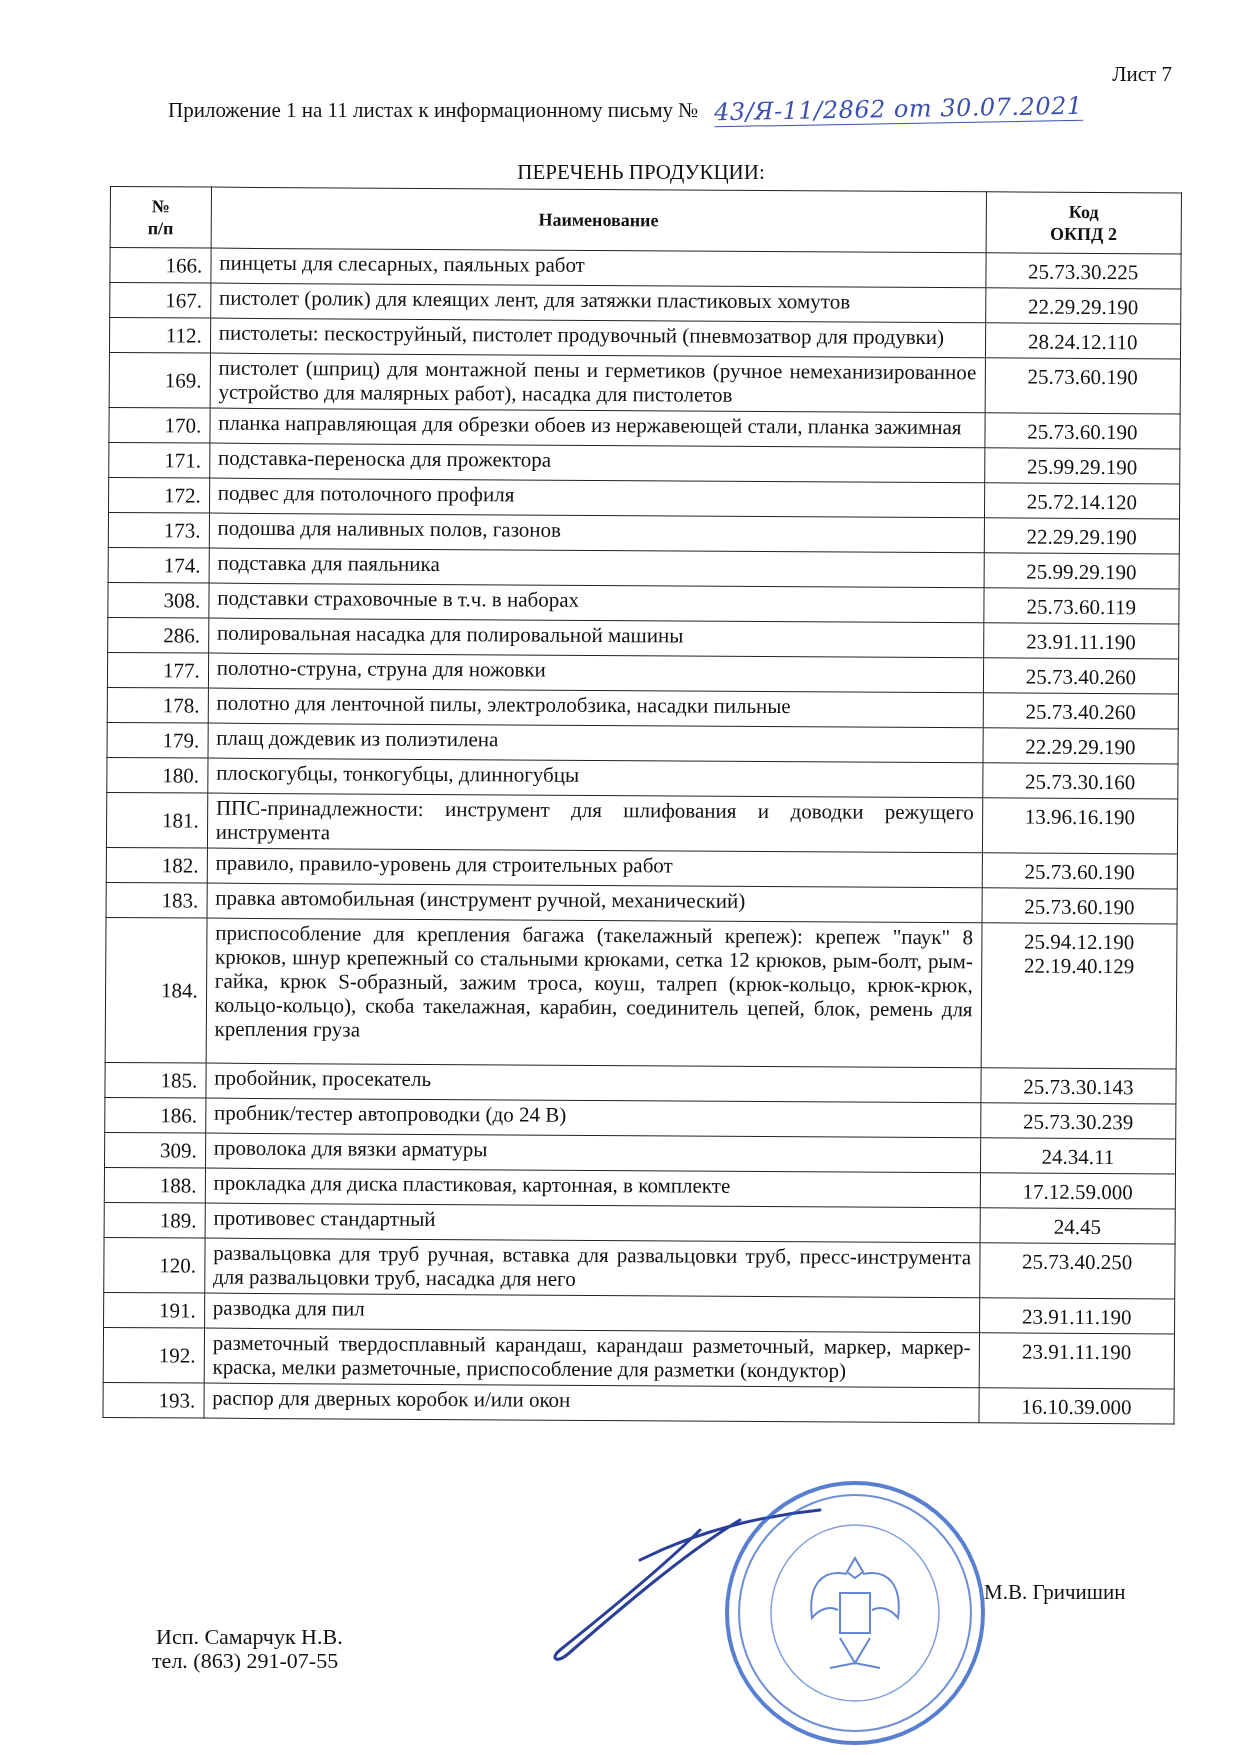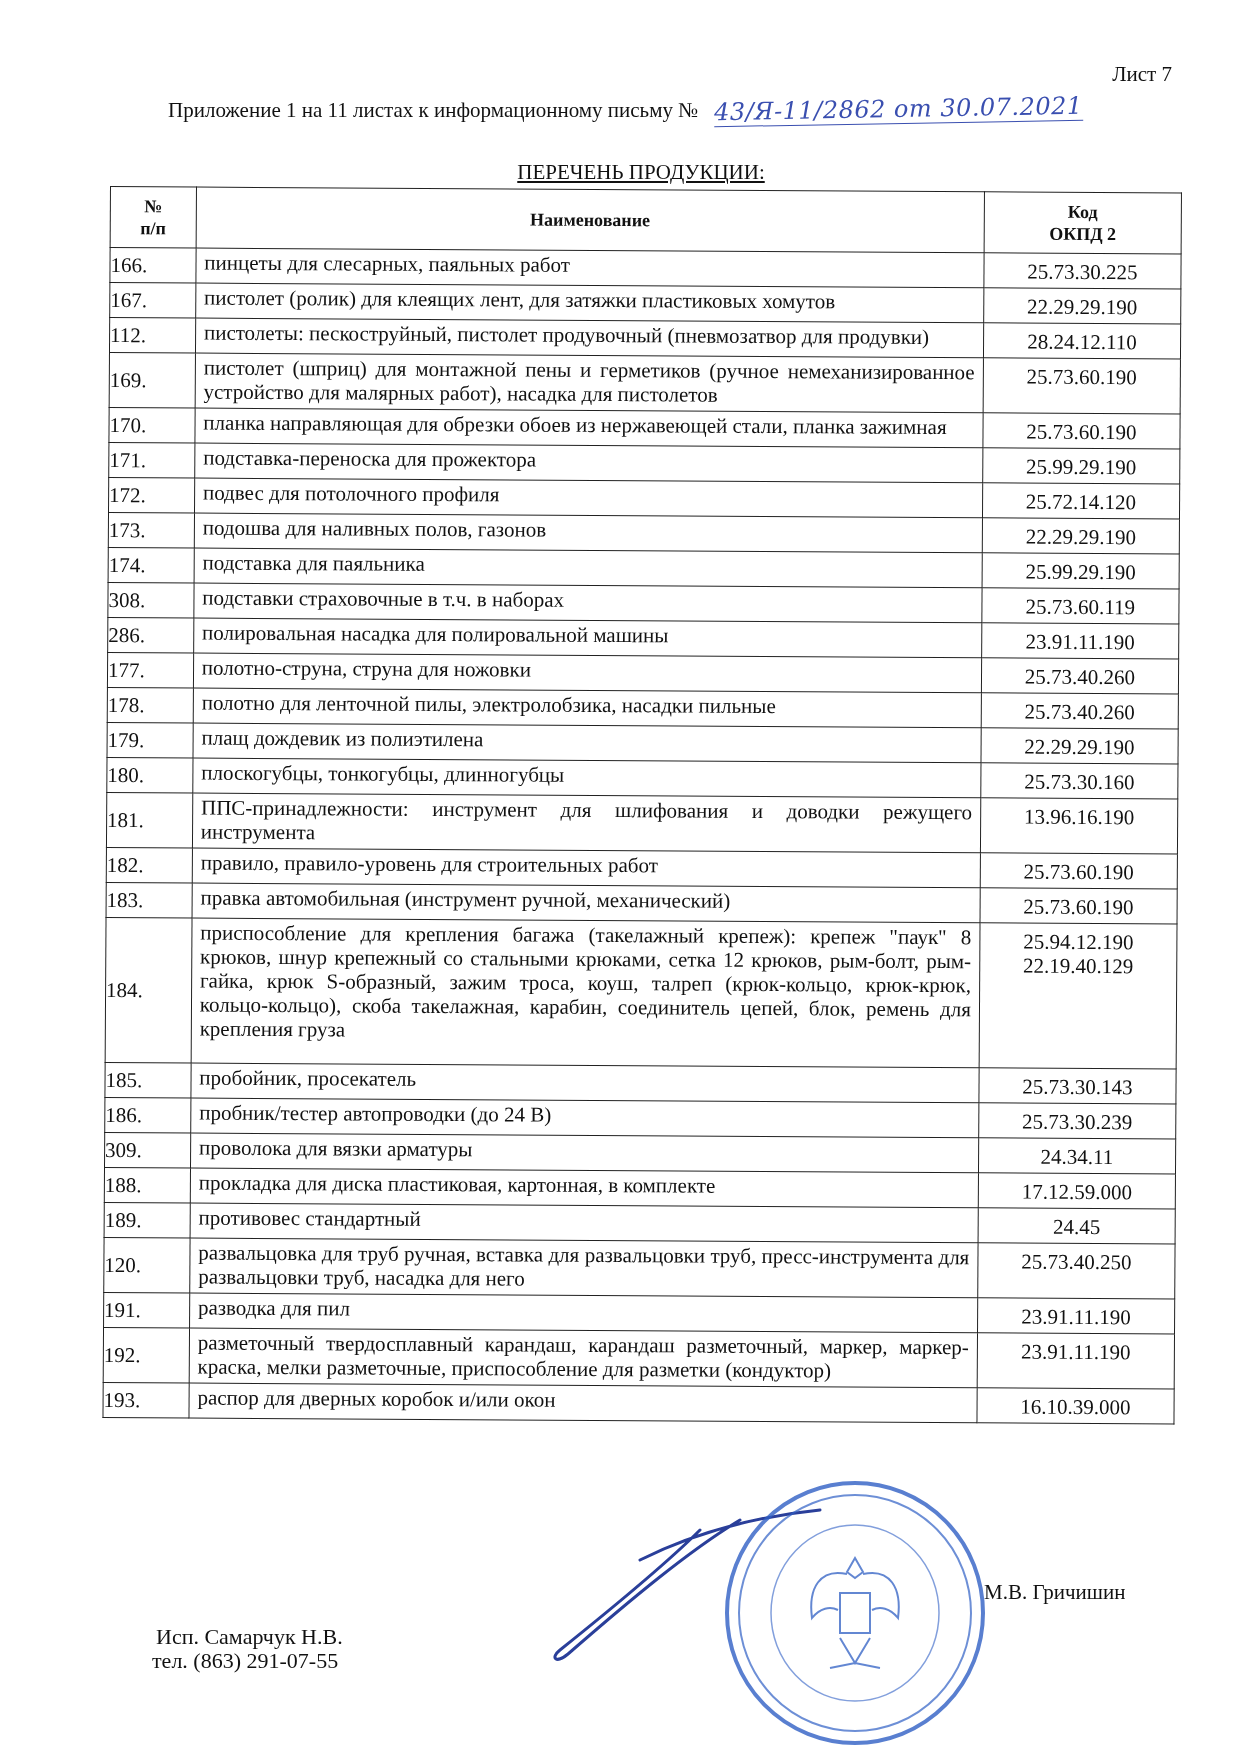--- a/index.html
+++ b/index.html
@@ -4,26 +4,26 @@
 <style>
   html, body { margin:0; padding:0; background:#ffffff; }
   body { width:1242px; height:1755px; position:relative; overflow:hidden;
          font-family:"Liberation Serif", "DejaVu Serif", serif; color:#111; }
   .sheet { position:absolute; right:70px; top:50px; font-size:21px;margin-top:12px; }
   .annex { position:absolute; left:168px; top:95px; font-size:21px; white-space:nowrap; }
   .annex .hand { font-family:"DejaVu Serif", serif; font-style:italic; color:#3a4fb0;
                  font-size:24px; letter-spacing:0.5px; margin-left:10px;
                  border-bottom:1px solid #3a4fb0; display:inline-block; transform:rotate(-1deg); }
   .list-title { position:absolute; left:0; width:1202px; top:160px; text-align:center;
-                font-size:21px; padding-left:80px; box-sizing:border-box;text-decoration:underline; }
+                font-size:21px; padding-left:80px; box-sizing:border-box; }
   table { position:absolute; left:110px; top:186px; width:1072px; border-collapse:collapse;
           font-size:21px; line-height:24px; transform:rotate(0.35deg); transform-origin:left top; }
   td, th { border:1.5px solid #222; vertical-align:top; }
   th { font-weight:bold; font-size:18px; line-height:22px; height:56px; vertical-align:middle; text-align:center; padding:2px; }
-  td.num { width:86px; text-align:left; vertical-align:middle; padding:2px 0; }
+  td.num { width:86px; text-align:right; vertical-align:middle; padding:2px 8px; }
   td.name { width:785px; text-align:justify; padding:2px 8px 4px 8px; }
   td.code { width:190px; text-align:center; padding:6px 4px 4px 4px; }
   td.code.low { vertical-align:bottom; }
   tr.tall td.name { padding-bottom:22px; }
   .footer { position:absolute; left:152px; top:1540px; font-size:21px; line-height:29px; }
   .exec { position:absolute; left:152px; top:1625px; font-size:22px; line-height:24px; }
   .exec .e1 { padding-left:4px; }
   .signer { position:absolute; left:984px; top:1580px; font-size:21px; }
   .stamp { position:absolute; left:720px; top:1478px; width:270px; height:270px; }
   .sign { position:absolute; left:520px; top:1500px; width:320px; height:170px; }

